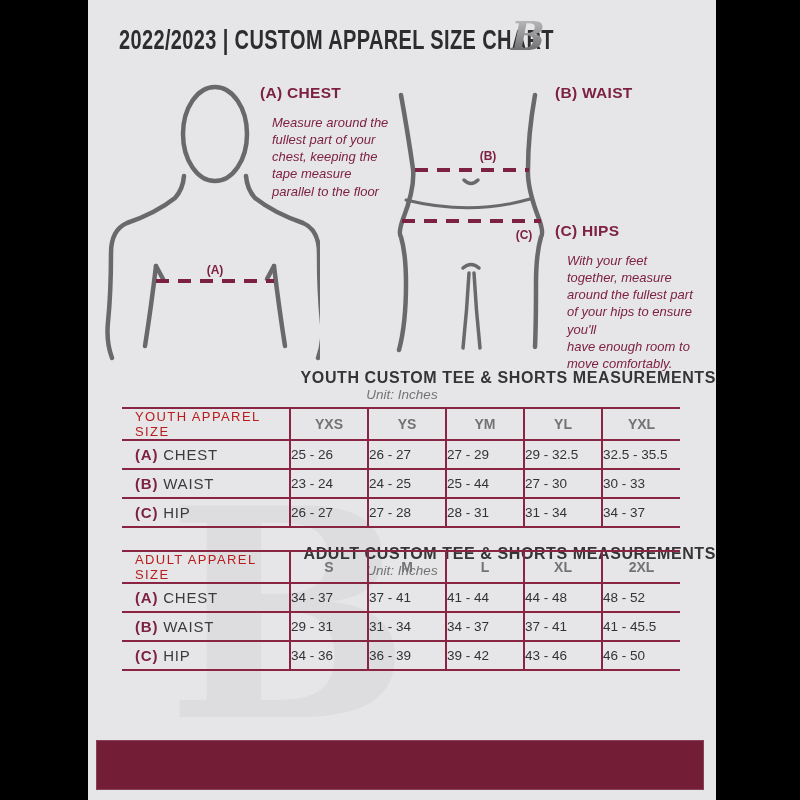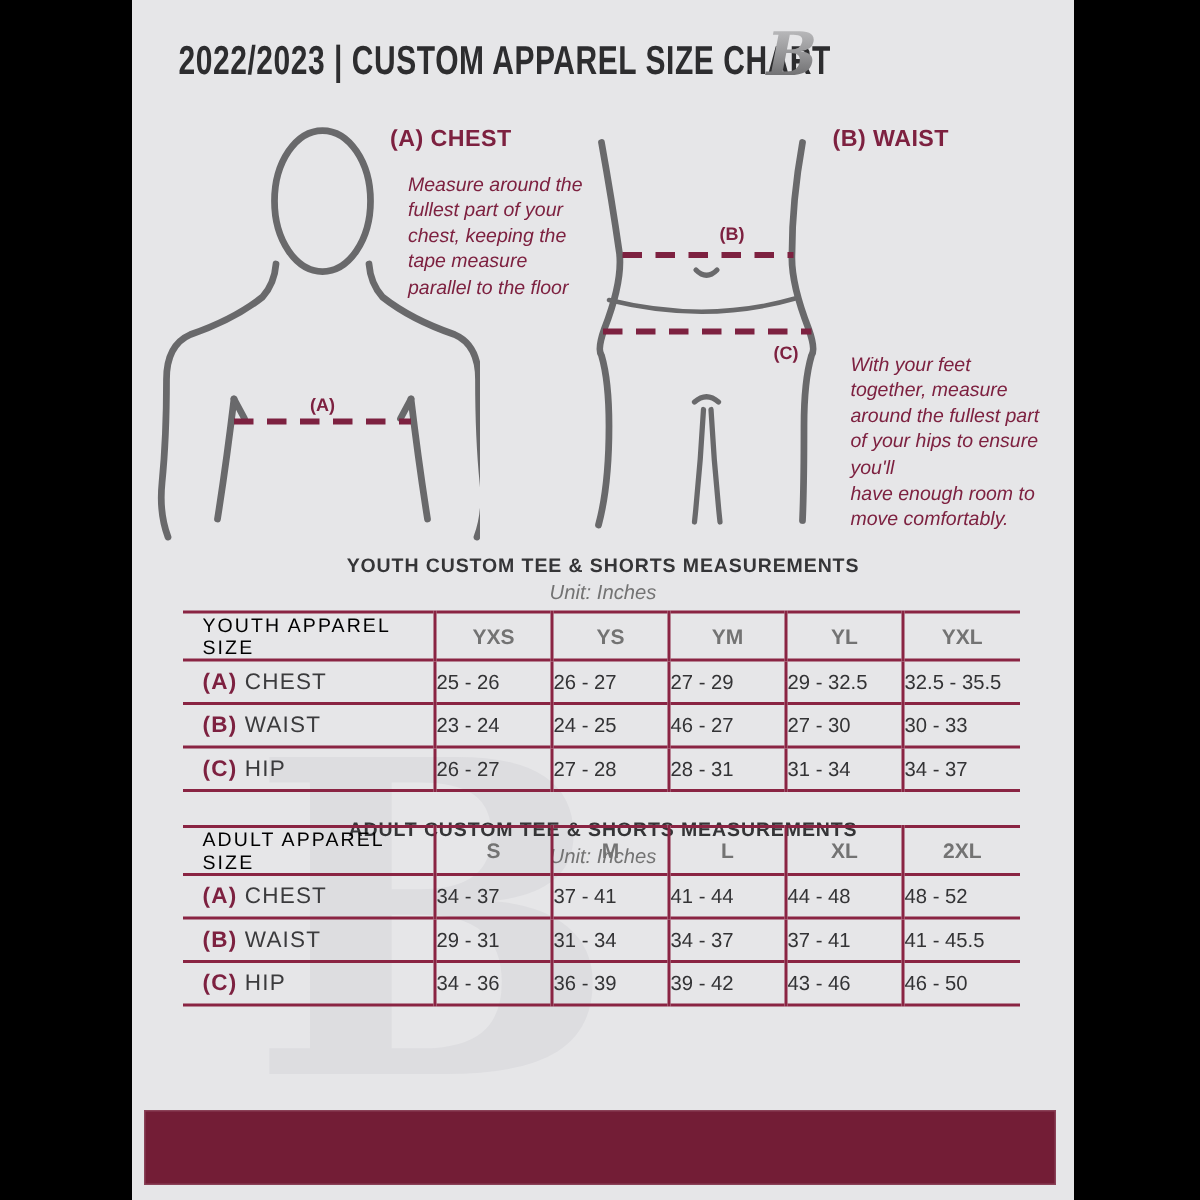--- a/index.html
+++ b/index.html
@@ -33,41 +33,41 @@
   }
   #instr-chest{left:172px;top:84px;width:142px;}
   #instr-waist{left:467px;top:84px;width:158px;}
   #instr-hips{left:467px;top:222px;width:158px;}
   
   .figure{position:absolute;}
   #figure-upper{left:10px;top:80px;}
   #figure-lower{left:298px;top:92px;}
   
   .sec-title{
-    position:absolute;left:0;width:100%;text-align:center;
-    font-size:13px;font-weight:700;color:#353537;letter-spacing:0.6px;
+    position:absolute;left:0;width:100%;text-align:right;
+    font-size:16px;font-weight:700;color:#353537;letter-spacing:0.6px;
   }
   .sec-unit{
     position:absolute;left:0;width:100%;text-align:center;
     font-size:13.5px;font-style:italic;color:#737373;
   }
   #youth-title{top:369px;} #youth-unit{top:387px;}
   #adult-title{top:545px;} #adult-unit{top:563px;}
   
   table.size-table{
     position:absolute;left:34px;width:558px;border-collapse:collapse;table-layout:fixed;
     background:transparent;
   }
   #youth-table{top:407px;}
   #adult-table{top:550px;}
   .size-table tr{border-top:2px solid #8a2443;border-bottom:2px solid #8a2443;}
   .size-table td + td{border-left:2px solid #8a2443;}
   .size-table td{padding:0;height:27px;vertical-align:middle;}
   .size-table tr.head td{height:29px;}
-  td.rowhead{padding-left:13px;font-size:13px;color:#000000;letter-spacing:1.4px;}
+  td.rowhead{padding-left:13px;font-size:13px;color:#b91c1c;letter-spacing:1.4px;}
   td.sizecell{text-align:center;font-weight:700;font-size:14px;color:#737373;}
   td.labelcell{padding-left:13px;font-size:15px;color:#3b3b3d;letter-spacing:0.8px;}
   td.labelcell .marker{font-weight:700;color:#7d2140;}
   td.valuecell{text-align:left;font-size:13.5px;color:#333335;}
   
   .watermark{
     position:absolute;left:78px;top:470px;
     font-family:"DejaVu Serif", serif;font-weight:700;font-size:290px;line-height:1;
     color:#dddde0;user-select:none;
   }
@@ -130,20 +130,21 @@
   </svg>
 
   <div class="instr" id="instr-chest">
     <h3>(A) CHEST</h3>
     <p>Measure around the fullest part of your chest, keeping the tape measure parallel to the floor</p>
   </div>
   <div class="instr" id="instr-waist">
     <h3>(B) WAIST</h3>
   </div>
   <div class="instr" id="instr-hips">
+    <h3>(C) HIPS</h3>
     <p>With your feet together, measure around the fullest part of your hips to ensure you'll
 have enough room to move comfortably.</p>
   </div>
 
   <div class="watermark">B</div>
 
   <div class="sec-title" id="youth-title">YOUTH CUSTOM TEE &amp; SHORTS MEASUREMENTS</div>
   <div class="sec-unit" id="youth-unit">Unit: Inches</div>
 
   <table class="size-table" id="youth-table">
@@ -169,21 +170,21 @@
       <td class="valuecell">25 - 26</td>
       <td class="valuecell">26 - 27</td>
       <td class="valuecell">27 - 29</td>
       <td class="valuecell">29 - 32.5</td>
       <td class="valuecell">32.5 - 35.5</td>
     </tr>
     <tr>
       <td class="labelcell"><span class="marker">(B)</span> <span>WAIST</span></td>
       <td class="valuecell">23 - 24</td>
       <td class="valuecell">24 - 25</td>
-      <td class="valuecell">46 - 27</td>
+      <td class="valuecell">25 - 44</td>
       <td class="valuecell">27 - 30</td>
       <td class="valuecell">30 - 33</td>
     </tr>
     <tr>
       <td class="labelcell"><span class="marker">(C)</span> <span>HIP</span></td>
       <td class="valuecell">26 - 27</td>
       <td class="valuecell">27 - 28</td>
       <td class="valuecell">28 - 31</td>
       <td class="valuecell">31 - 34</td>
       <td class="valuecell">34 - 37</td>

